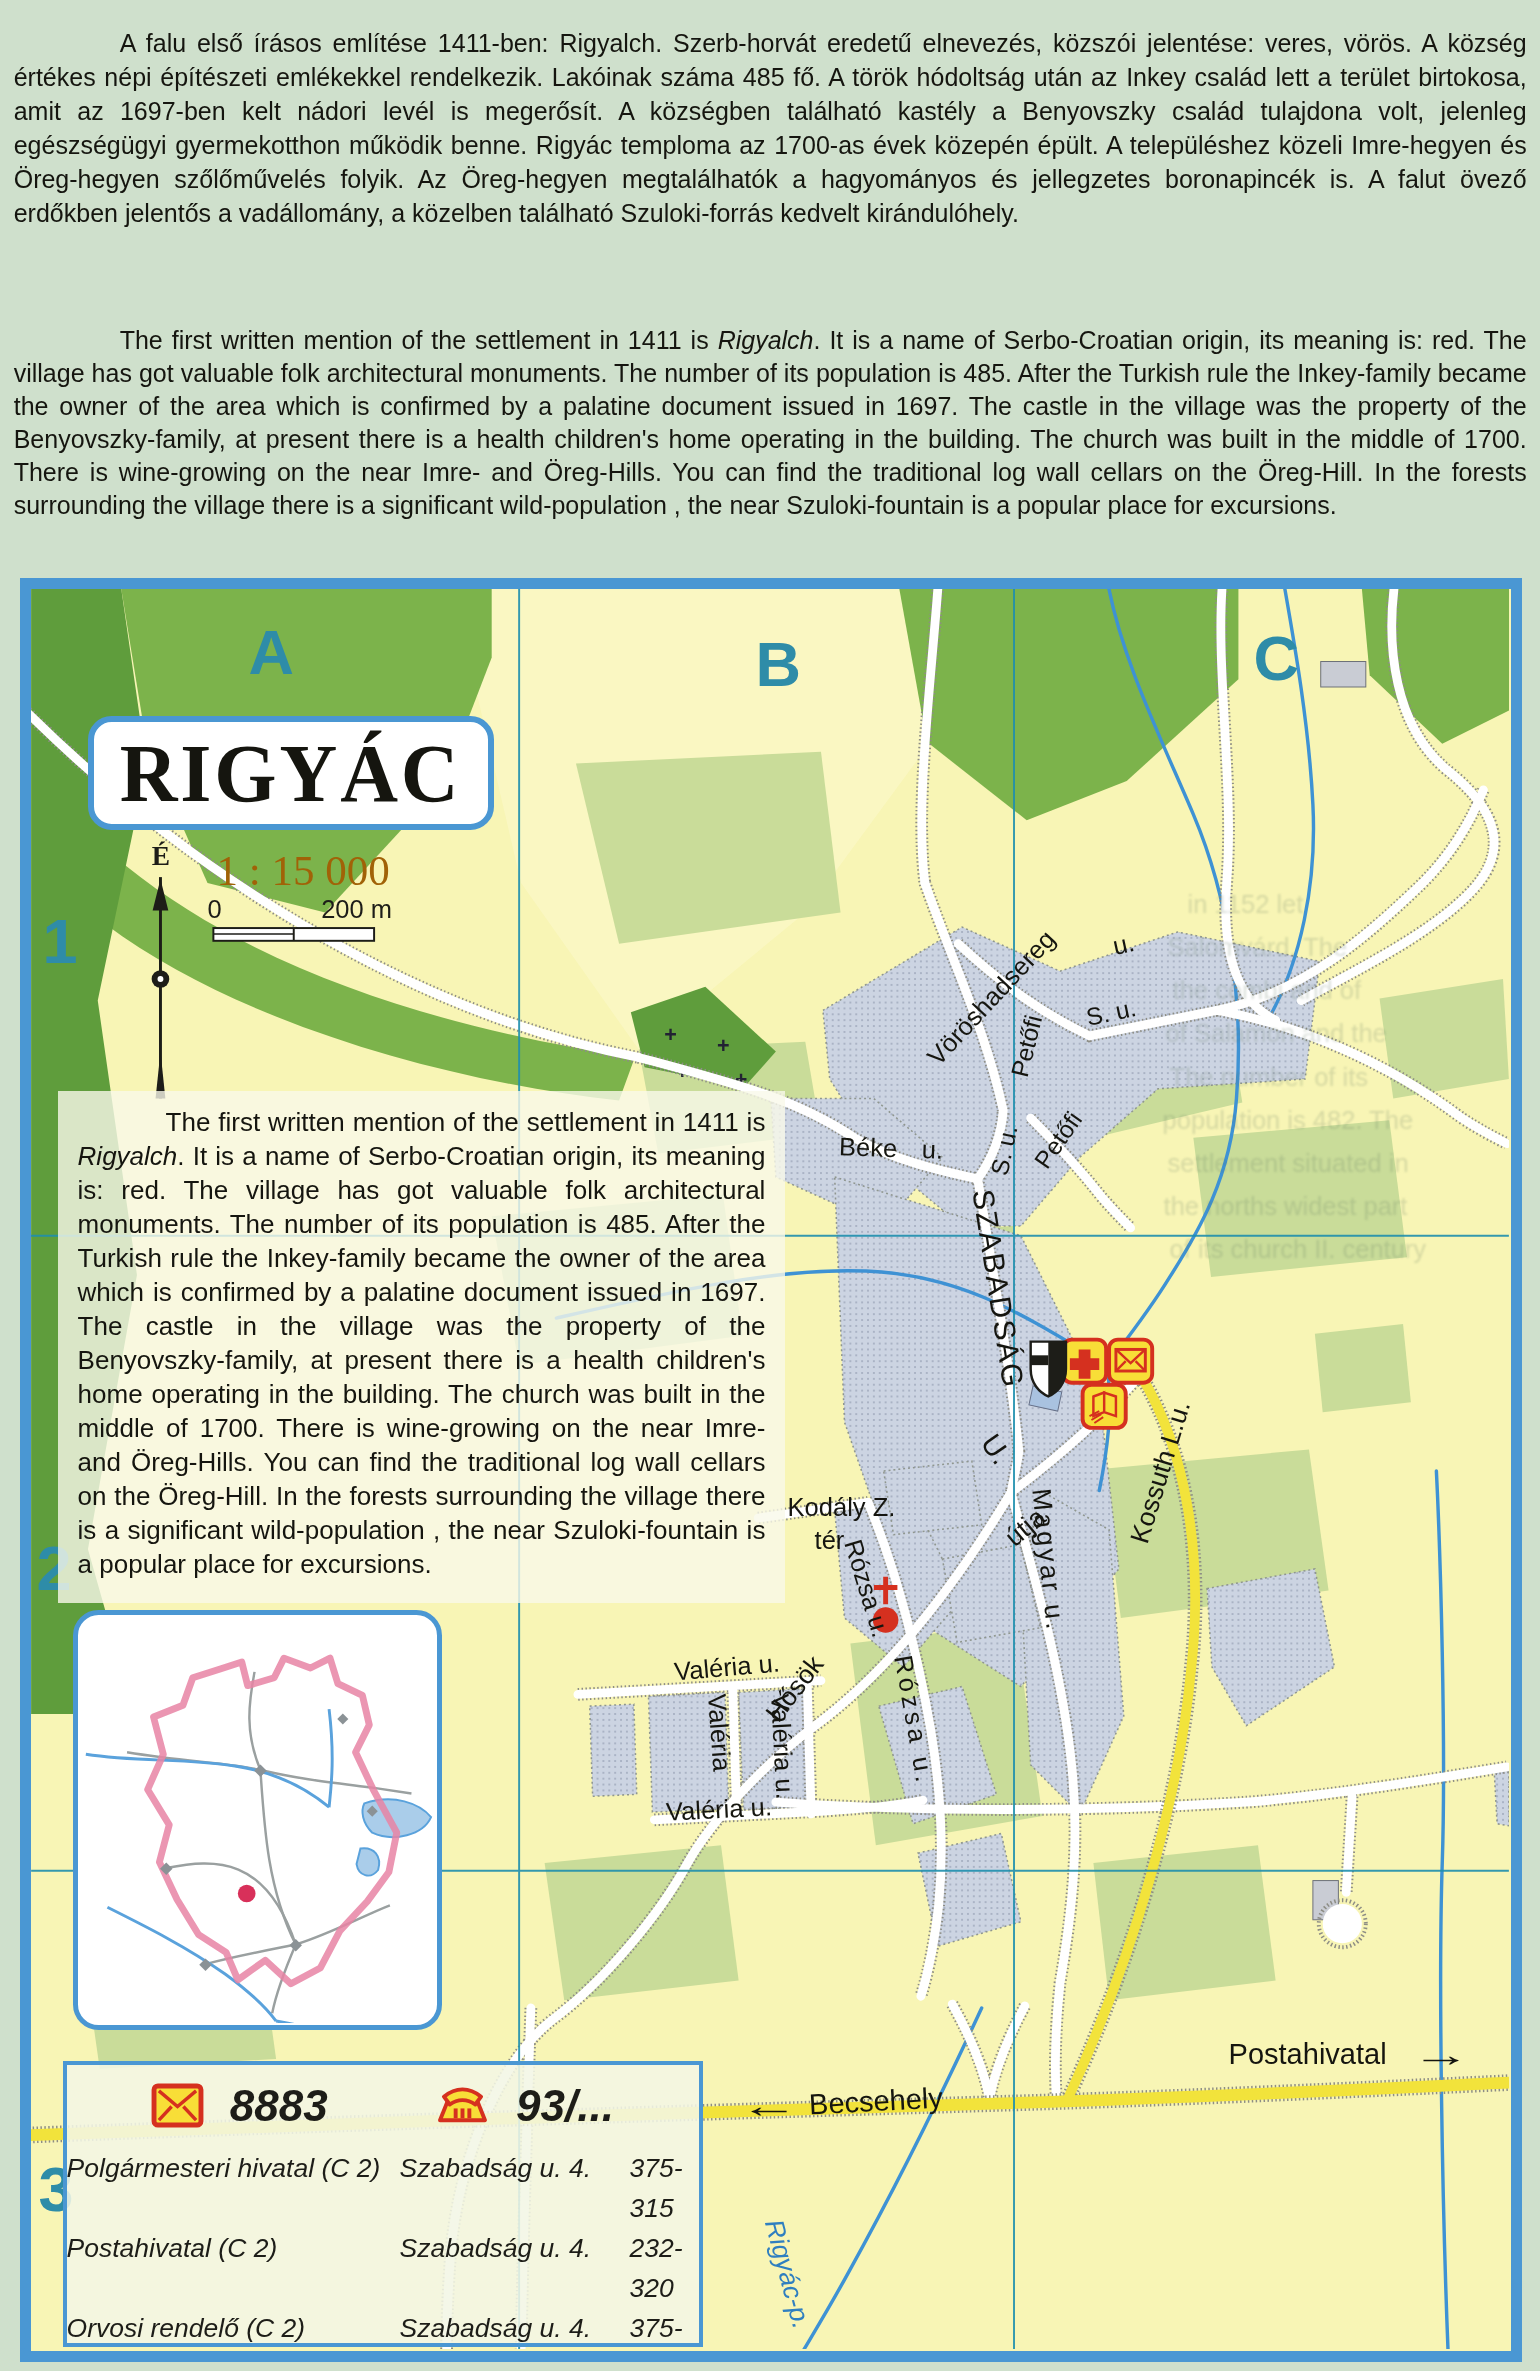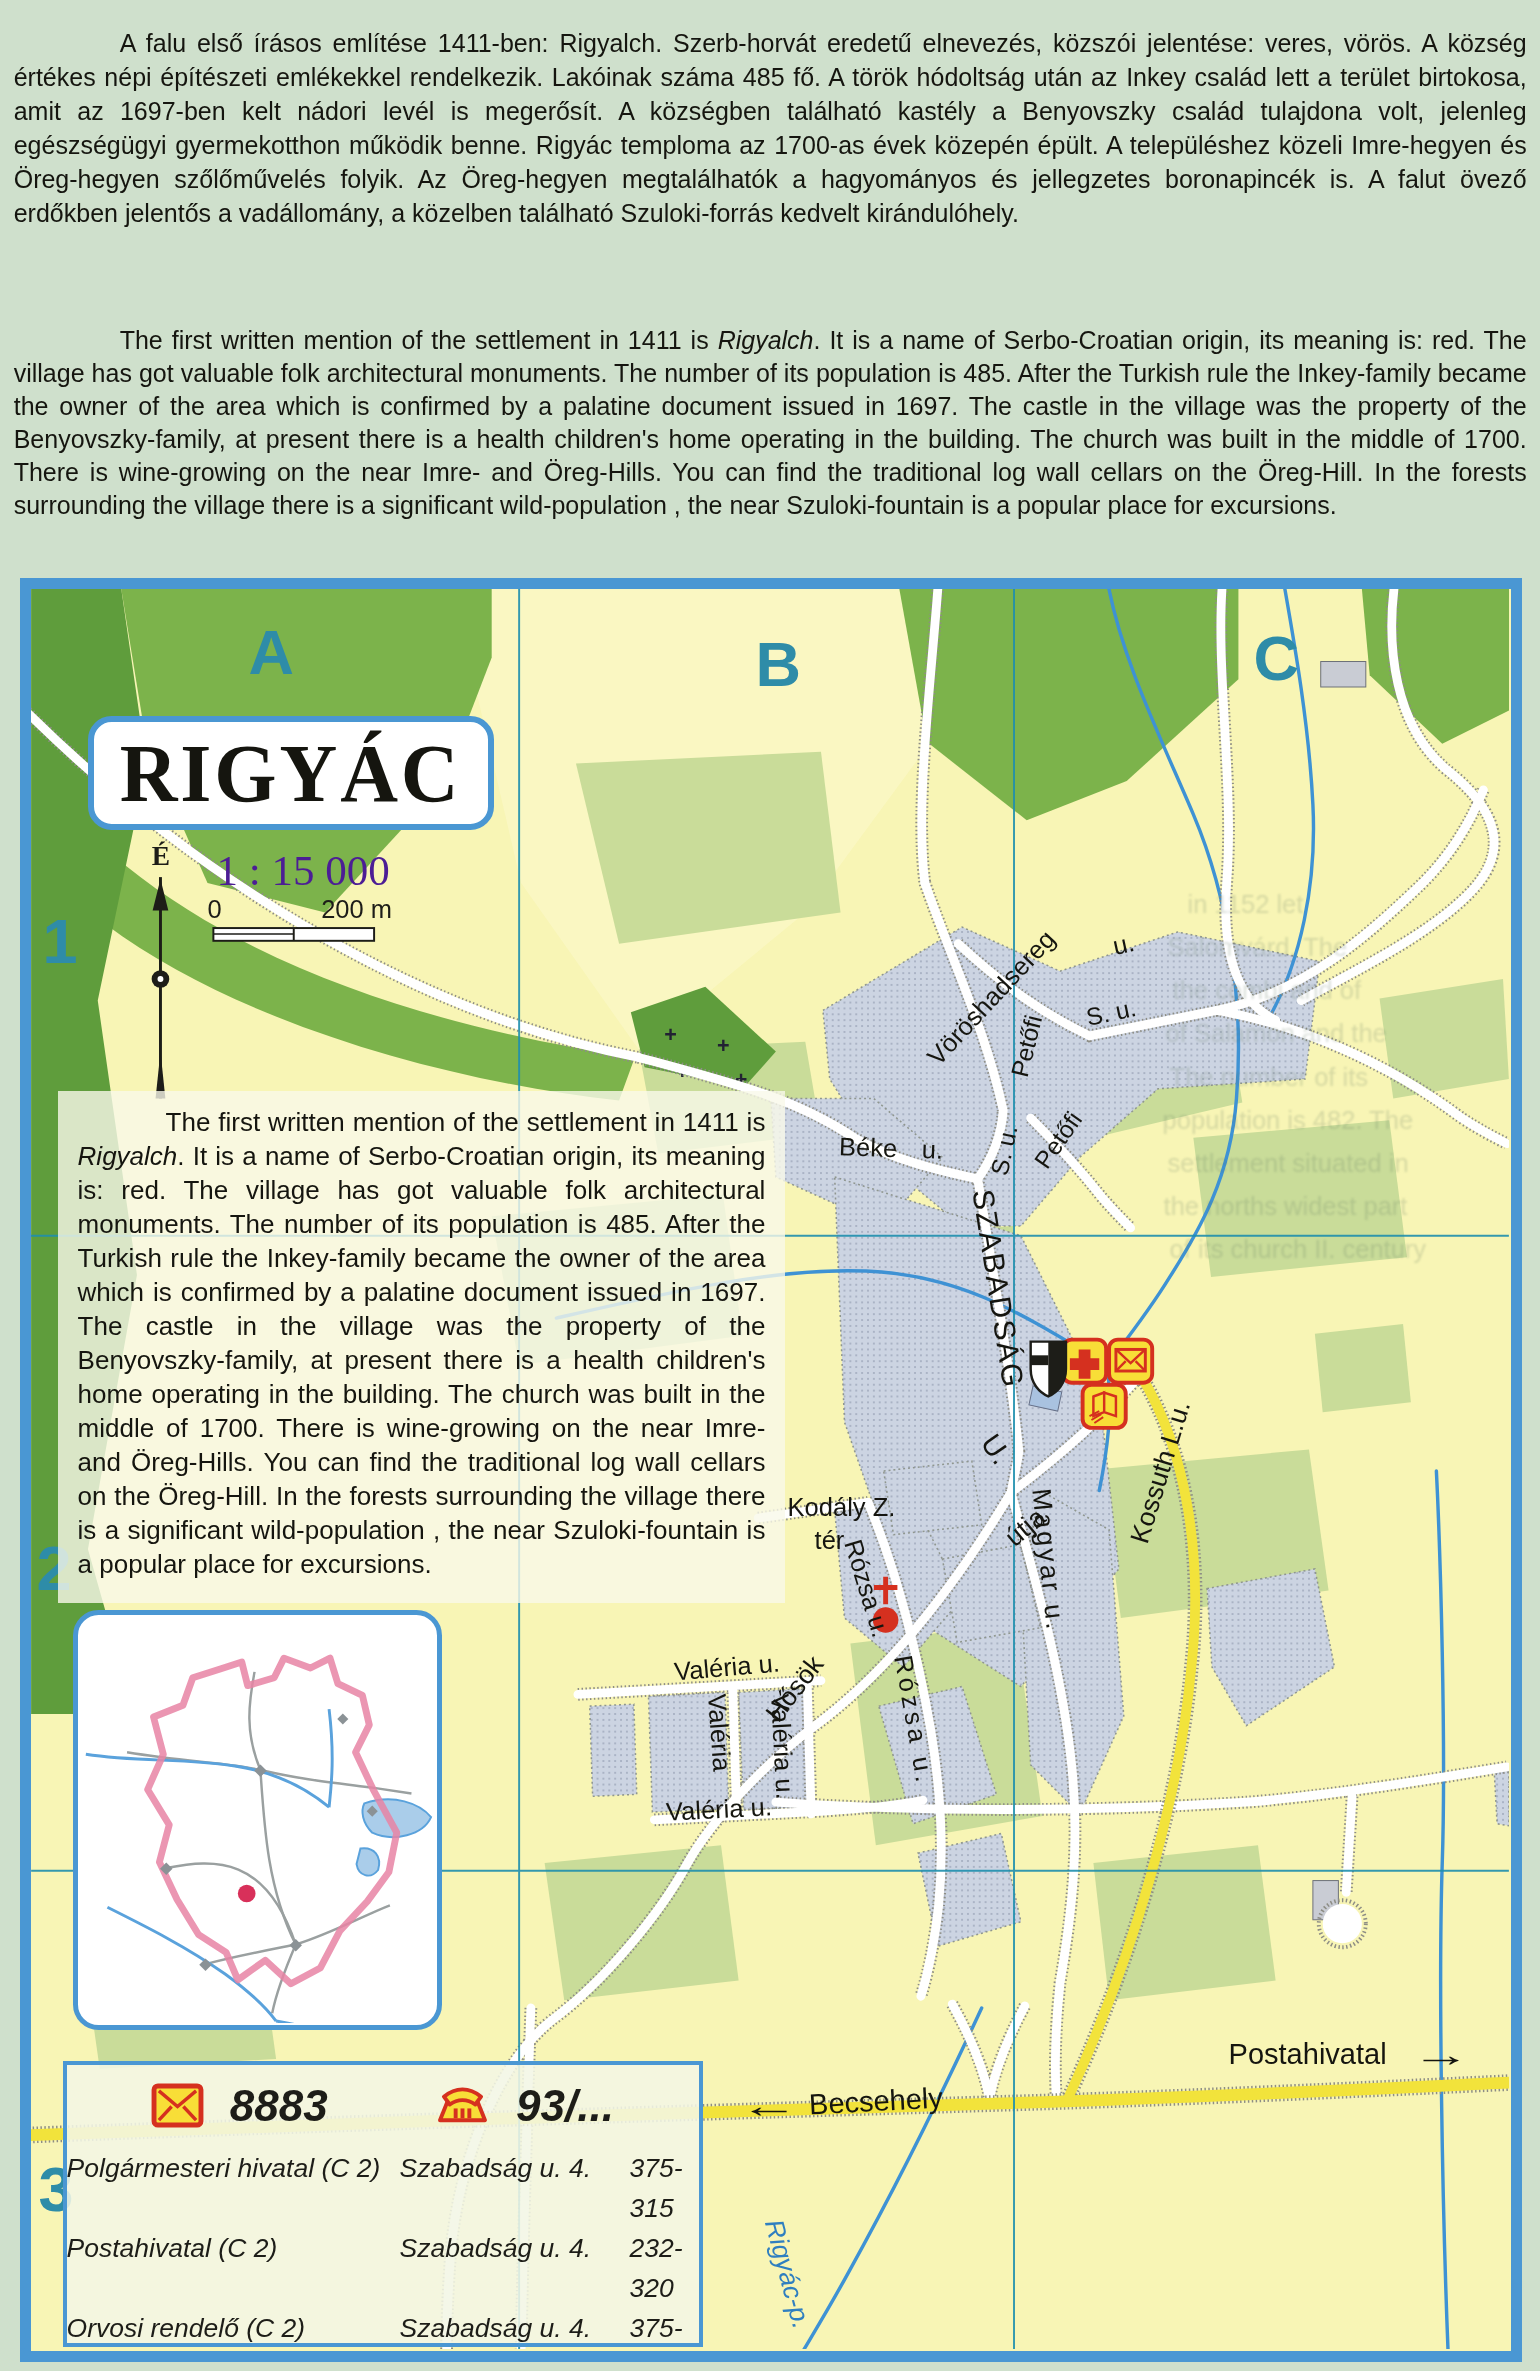--- a/index.html
+++ b/index.html
@@ -16,21 +16,21 @@
   .maplabel{position:absolute;color:#15150f;white-space:nowrap;
             font-family:"Liberation Sans",sans-serif;}
   .gridletter{position:absolute;font-size:63px;font-weight:bold;color:#2e8ca8;}
   
   #title-box{position:absolute;left:57px;top:127px;width:406px;height:114px;
              background:#ffffff;border:6.9px solid #4a97d3;border-radius:23.5px;
              box-sizing:border-box;display:flex;align-items:center;justify-content:center;}
   #title-box span{font-family:"Liberation Serif",serif;font-weight:bold;
                   font-size:80px;letter-spacing:2.9px;color:#15150f;transform:scaleY(1.04);}
   #scale-text{position:absolute;left:186px;top:257px;font-family:"Liberation Serif",serif;
-              font-size:43px;color:#4c1d95;}
+              font-size:43px;color:#a16207;}
   
   #map-text-box{position:absolute;left:27.4px;top:502px;width:727px;height:512px;
                 box-sizing:border-box;padding:13.7px 19.6px;background:rgba(249,249,234,.8);
                 font-size:26px;line-height:34px;text-align:justify;color:#15150f;}
   #map-text-box .indent{display:inline-block;width:88px;}
   
   #inset{position:absolute;left:42px;top:1021px;width:369px;height:420px;
          background:#ffffff;border:5.9px solid #4a97d3;border-radius:25.5px;
          box-sizing:border-box;overflow:hidden;}
   

